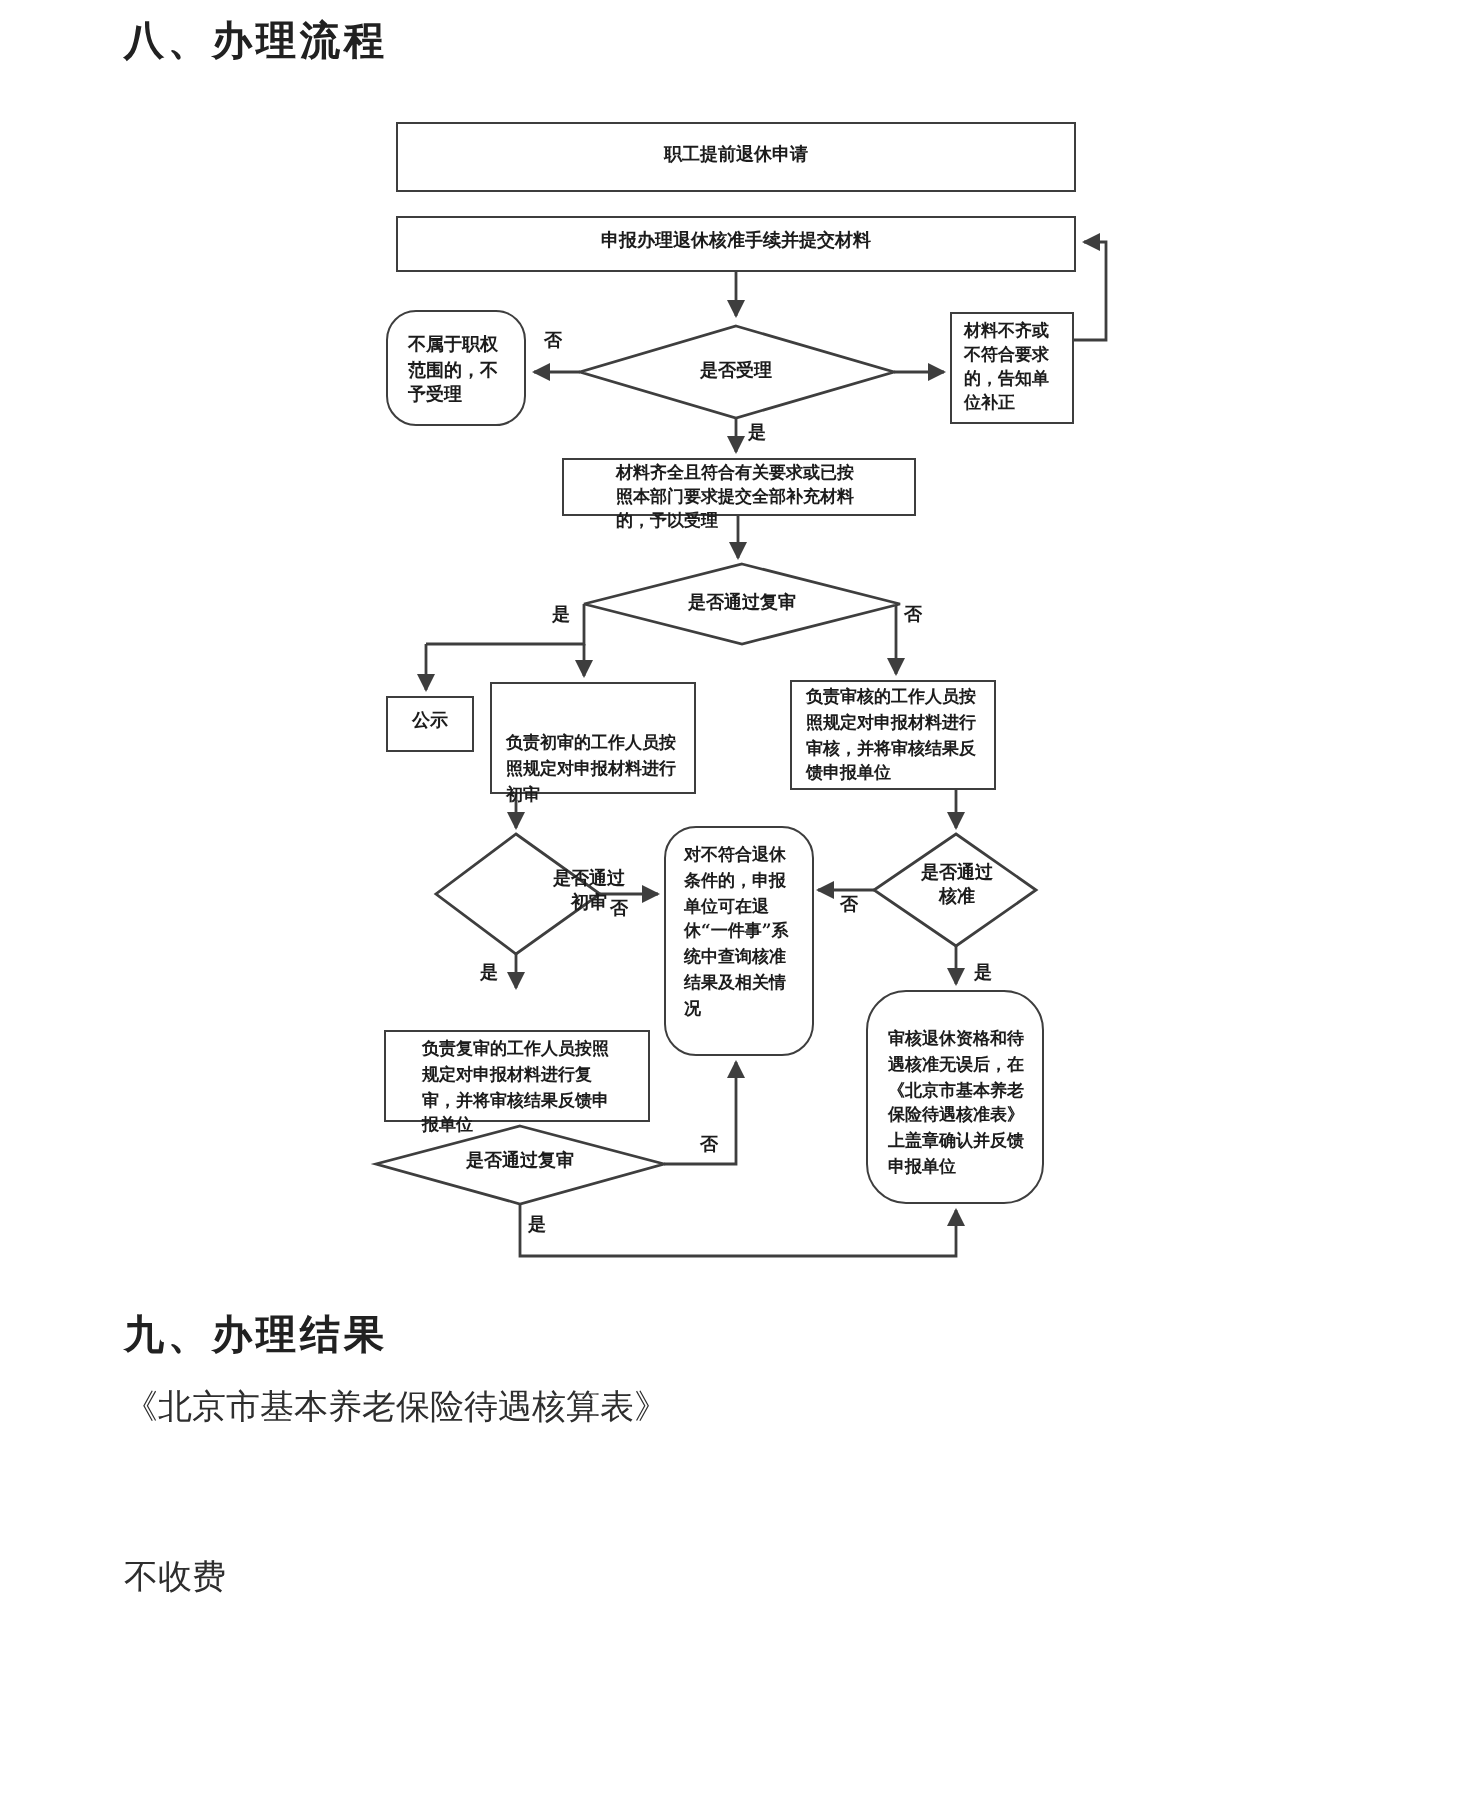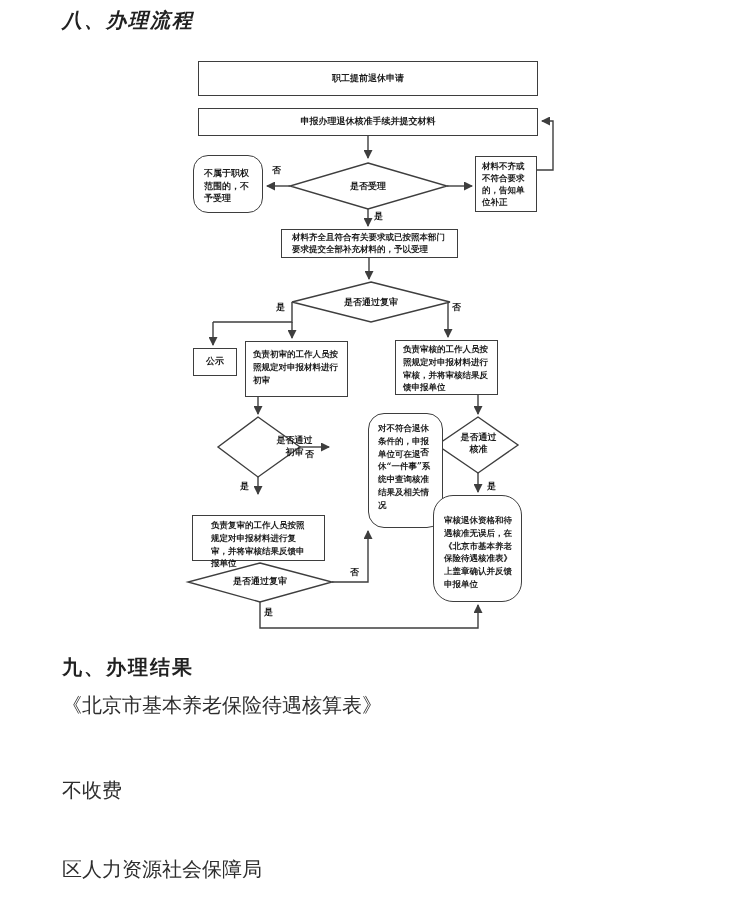--- a/index.html
+++ b/index.html
@@ -1,34 +1,34 @@
 <!DOCTYPE html>
 <html><head>
 <meta charset="utf-8">
 <style>
   html,body{margin:0;padding:0;background:#fff;}
   .page{position:relative;width:742px;height:898px;background:#ffffff;overflow:hidden;
         font-family:"DejaVu Serif",serif;color:#1c1c1c;}
   .h{position:absolute;font-family:"Liberation Sans",sans-serif;font-weight:bold;
      font-size:20px;letter-spacing:2px;color:#212121;white-space:nowrap;}
-  .para{position:absolute;font-size:20px;color:#2e2e2e;white-space:nowrap;}
+  .para{position:absolute;font-size:17px;color:#2e2e2e;white-space:nowrap;}
   .fc-box{position:absolute;box-sizing:border-box;border:1.4px solid #3e3e3e;background:#fff;
           font-size:8.5px;font-weight:bold;line-height:1.45;color:#1c1c1c;z-index:2;}
   .cen{display:flex;align-items:center;justify-content:center;text-align:center;}
   .fc-lbl{position:absolute;font-size:9px;font-weight:bold;color:#1c1c1c;z-index:3;white-space:nowrap;}
   .dtext{position:absolute;font-size:9px;font-weight:bold;color:#1c1c1c;text-align:center;
          z-index:3;line-height:1.3;}
   svg.fc-lines{position:absolute;left:0;top:0;z-index:1;}
 </style>
 </head>
 <body>
 
 <div class="page">
 
-  <div class="h" style="left:62px;top:7px;font-style:italic;">八、办理流程</div>
+  <div class="h" style="left:62px;top:7px;">八、办理流程</div>
 
   <svg class="fc-lines" width="742" height="660" viewBox="0 0 742 660">
     <defs>
       <marker id="ah" markerUnits="userSpaceOnUse" markerWidth="9" markerHeight="9" refX="8" refY="4.5" orient="auto">
         <path d="M0,0 L9,4.5 L0,9 z" fill="#3e3e3e"></path>
       </marker>
     </defs>
     <g stroke="#3e3e3e" stroke-width="1.4" fill="none">
       <path d="M368,136 V158" marker-end="url(#ah)"></path>
       <path d="M290,186 H267" marker-end="url(#ah)"></path>
@@ -61,30 +61,30 @@
 
   <div class="fc-box cen" style="left:198px;top:61px;width:340px;height:35px;font-size:9px;">职工提前退休申请</div>
 
   <div class="fc-box cen" style="left:198px;top:108px;width:340px;height:28px;font-size:9px;">申报办理退休核准手续并提交材料</div>
 
   <div class="fc-box" style="left:193px;top:155px;width:70px;height:58px;border-radius:15px;
        padding:11px 10px 0 10px;font-size:9px;line-height:1.4;">不属于职权范围的，不予受理</div>
 
   <div class="fc-box" style="left:475px;top:156px;width:62px;height:56px;padding:4px 6px;line-height:1.4;">材料不齐或不符合要求的，告知单位补正</div>
 
-  <div class="fc-box" style="left:281px;top:229px;width:177px;height:29px;padding:2px 10px;line-height:1.4;">材料齐全且符合有关要求或已按照本部门要求提交全部补充材料的，予以受理</div>
+  <div class="fc-box" style="left:281px;top:229px;width:177px;height:29px;padding:2px 26px;line-height:1.4;">材料齐全且符合有关要求或已按照本部门要求提交全部补充材料的，予以受理</div>
 
   <div class="fc-box cen" style="left:193px;top:348px;width:44px;height:28px;font-size:9px;">公示</div>
 
-  <div class="fc-box" style="left:245px;top:341px;width:103px;height:56px;padding:6px 7px;line-height:1.5;">负责初审的工作人员按照规定对申报材料进行初审</div>
+  <div class="fc-box" style="left:245px;top:341px;width:103px;height:56px;padding:24px 7px;line-height:1.5;">负责初审的工作人员按照规定对申报材料进行初审</div>
 
   <div class="fc-box" style="left:395px;top:340px;width:103px;height:55px;padding:2px 7px;line-height:1.5;">负责审核的工作人员按照规定对申报材料进行审核，并将审核结果反馈申报单位</div>
 
   <div class="fc-box" style="left:332px;top:413px;width:75px;height:115px;border-radius:16px;
-       padding:8px 9px;line-height:1.5;margin-left:36px;">对不符合退休条件的，申报单位可在退休“一件事”系统中查询核准结果及相关情况</div>
+       padding:8px 9px;line-height:1.5;">对不符合退休条件的，申报单位可在退休“一件事”系统中查询核准结果及相关情况</div>
 
   <div class="fc-box" style="left:192px;top:515px;width:133px;height:46px;padding:3px 18px;line-height:1.5;">负责复审的工作人员按照规定对申报材料进行复审，并将审核结果反馈申报单位</div>
 
   <div class="fc-box" style="left:433px;top:495px;width:89px;height:107px;border-radius:20px;
        padding:18px 9px 0 10px;line-height:1.5;">审核退休资格和待遇核准无误后，在《北京市基本养老保险待遇核准表》上盖章确认并反馈申报单位</div>
 
   <div class="dtext" style="left:318px;top:181px;width:100px;">是否受理</div>
   <div class="dtext" style="left:321px;top:297px;width:100px;">是否通过复审</div>
   <div class="dtext" style="left:240px;top:435px;width:37px;margin-left:36px;">是否通过初审</div>
   <div class="dtext" style="left:460px;top:432px;width:37px;">是否通过核准</div>
@@ -99,15 +99,14 @@
   <div class="fc-lbl" style="left:420px;top:446px;">否</div>
   <div class="fc-lbl" style="left:487px;top:480px;">是</div>
   <div class="fc-lbl" style="left:350px;top:566px;">否</div>
   <div class="fc-lbl" style="left:264px;top:606px;">是</div>
 
   <div class="h" style="left:62px;top:654px;">九、办理结果</div>
   <div class="para" style="left:62px;top:692px;">《北京市基本养老保险待遇核算表》</div>
 
   <div class="para" style="left:62px;top:777px;">不收费</div>
 
-  <div class="para" style="left:62px;top:856px;">区人力资源社会保障局</div>
 
 </div>
 
 </body></html>

